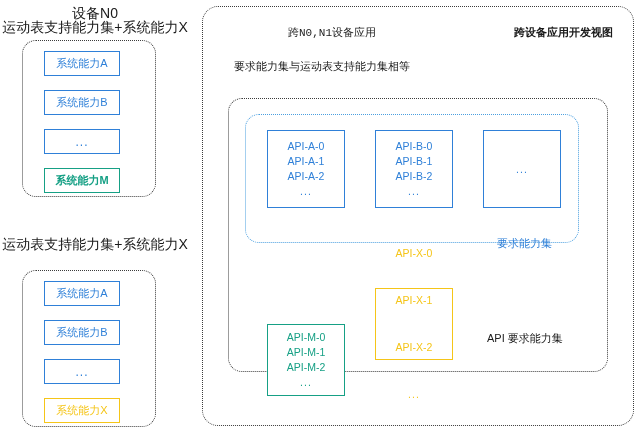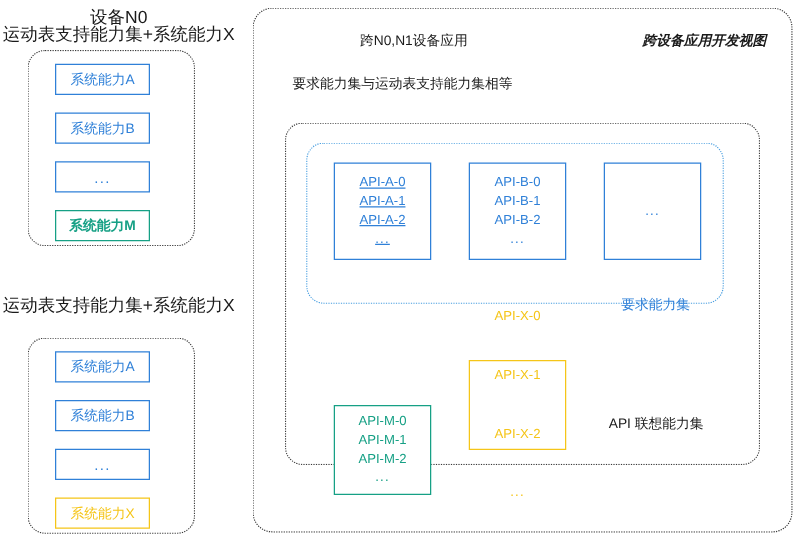--- a/index.html
+++ b/index.html
@@ -65,21 +65,21 @@
     border: 1.5px dotted #4a9fe0;
     border-radius: 14px;
     box-sizing: border-box;
   }
 
   .panel-heading {
     font-size: 11px;
     color: #1a1a1a;
     white-space: nowrap;
   }
-  .panel-heading.bold { font-weight: bold; font-style: italic; }
+  .panel-heading.bold { font-weight: bold; }
 
   .api-box {
     box-sizing: border-box;
     border: 1.5px solid #2f80d8;
     background: #ffffff;
     display: flex;
     flex-direction: column;
     align-items: center;
     justify-content: center;
     color: #2f80d8;
@@ -134,31 +134,31 @@
 </div>
 <div class="abs cap-box ellipsis" style="left:44px; top:359px; width:76px; height:25px;">
   <span>...</span>
 </div>
 <div class="abs cap-box yellow" style="left:44px; top:398px; width:76px; height:25px;">
   <span>系统能力X</span>
 </div>
 
 <div class="abs panel-outer" style="left:202px; top:6px; width:432px; height:420px;"></div>
 
-<div class="abs panel-heading" style="left:288px; top:25px;">跨N0,N1设备应用</div>
+<div class="abs panel-heading" style="left:288px; top:25px;font-family:Liberation Mono, monospace;">跨N0,N1设备应用</div>
 
 <div class="abs panel-heading bold" style="left:514px; top:25px;">跨设备应用开发视图</div>
 
 <div class="abs panel-heading" style="left:234px; top:59px;">要求能力集与运动表支持能力集相等</div>
 
 <div class="abs panel-mid" style="left:228px; top:98px; width:380px; height:274px;"></div>
 
 <div class="abs panel-blue" style="left:245px; top:114px; width:334px; height:129px;"></div>
 
-<div class="abs api-box" style="left:267px; top:130px; width:78px; height:78px;text-decoration:underline;">
+<div class="abs api-box" style="left:267px; top:130px; width:78px; height:78px;">
   <span>API-A-0</span>
   <span>API-A-1</span>
   <span>API-A-2</span>
   <span class="dots">...</span>
 </div>
 
 <div class="abs api-box" style="left:375px; top:130px; width:78px; height:78px;justify-content:center;">
   <span>API-B-0</span>
   <span>API-B-1</span>
   <span>API-B-2</span>
@@ -178,13 +178,13 @@
   <span class="dots">...</span>
 </div>
 
 <div class="abs api-box yellow" style="left:375px; top:288px; width:78px; height:72px;gap:32px;">
   <span>API-X-0</span>
   <span>API-X-1</span>
   <span>API-X-2</span>
   <span class="dots">...</span>
 </div>
 
-<div class="abs set-label black" style="left:487px; top:331px;">API 联想能力集</div>
+<div class="abs set-label black" style="left:487px; top:331px;">API 要求能力集</div>
 
 </body></html>

